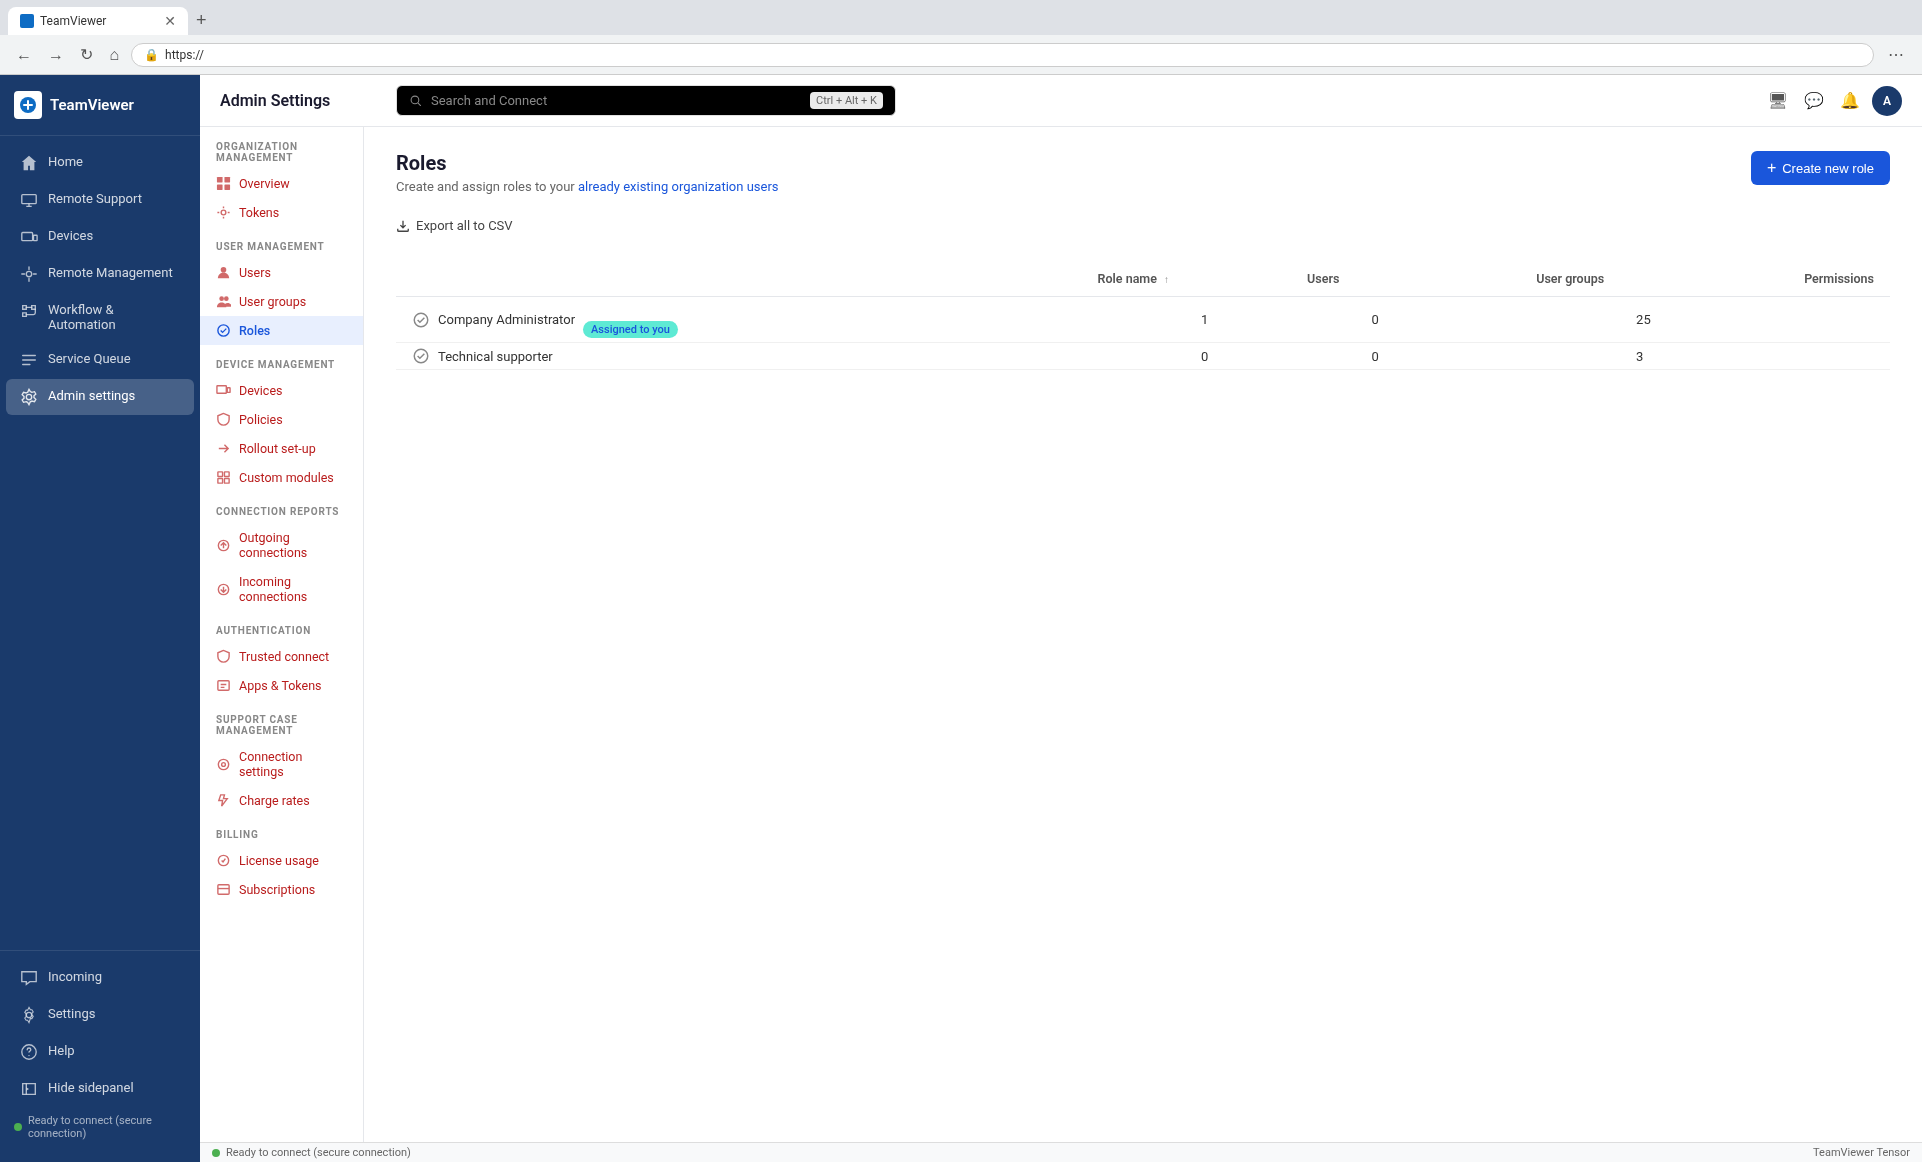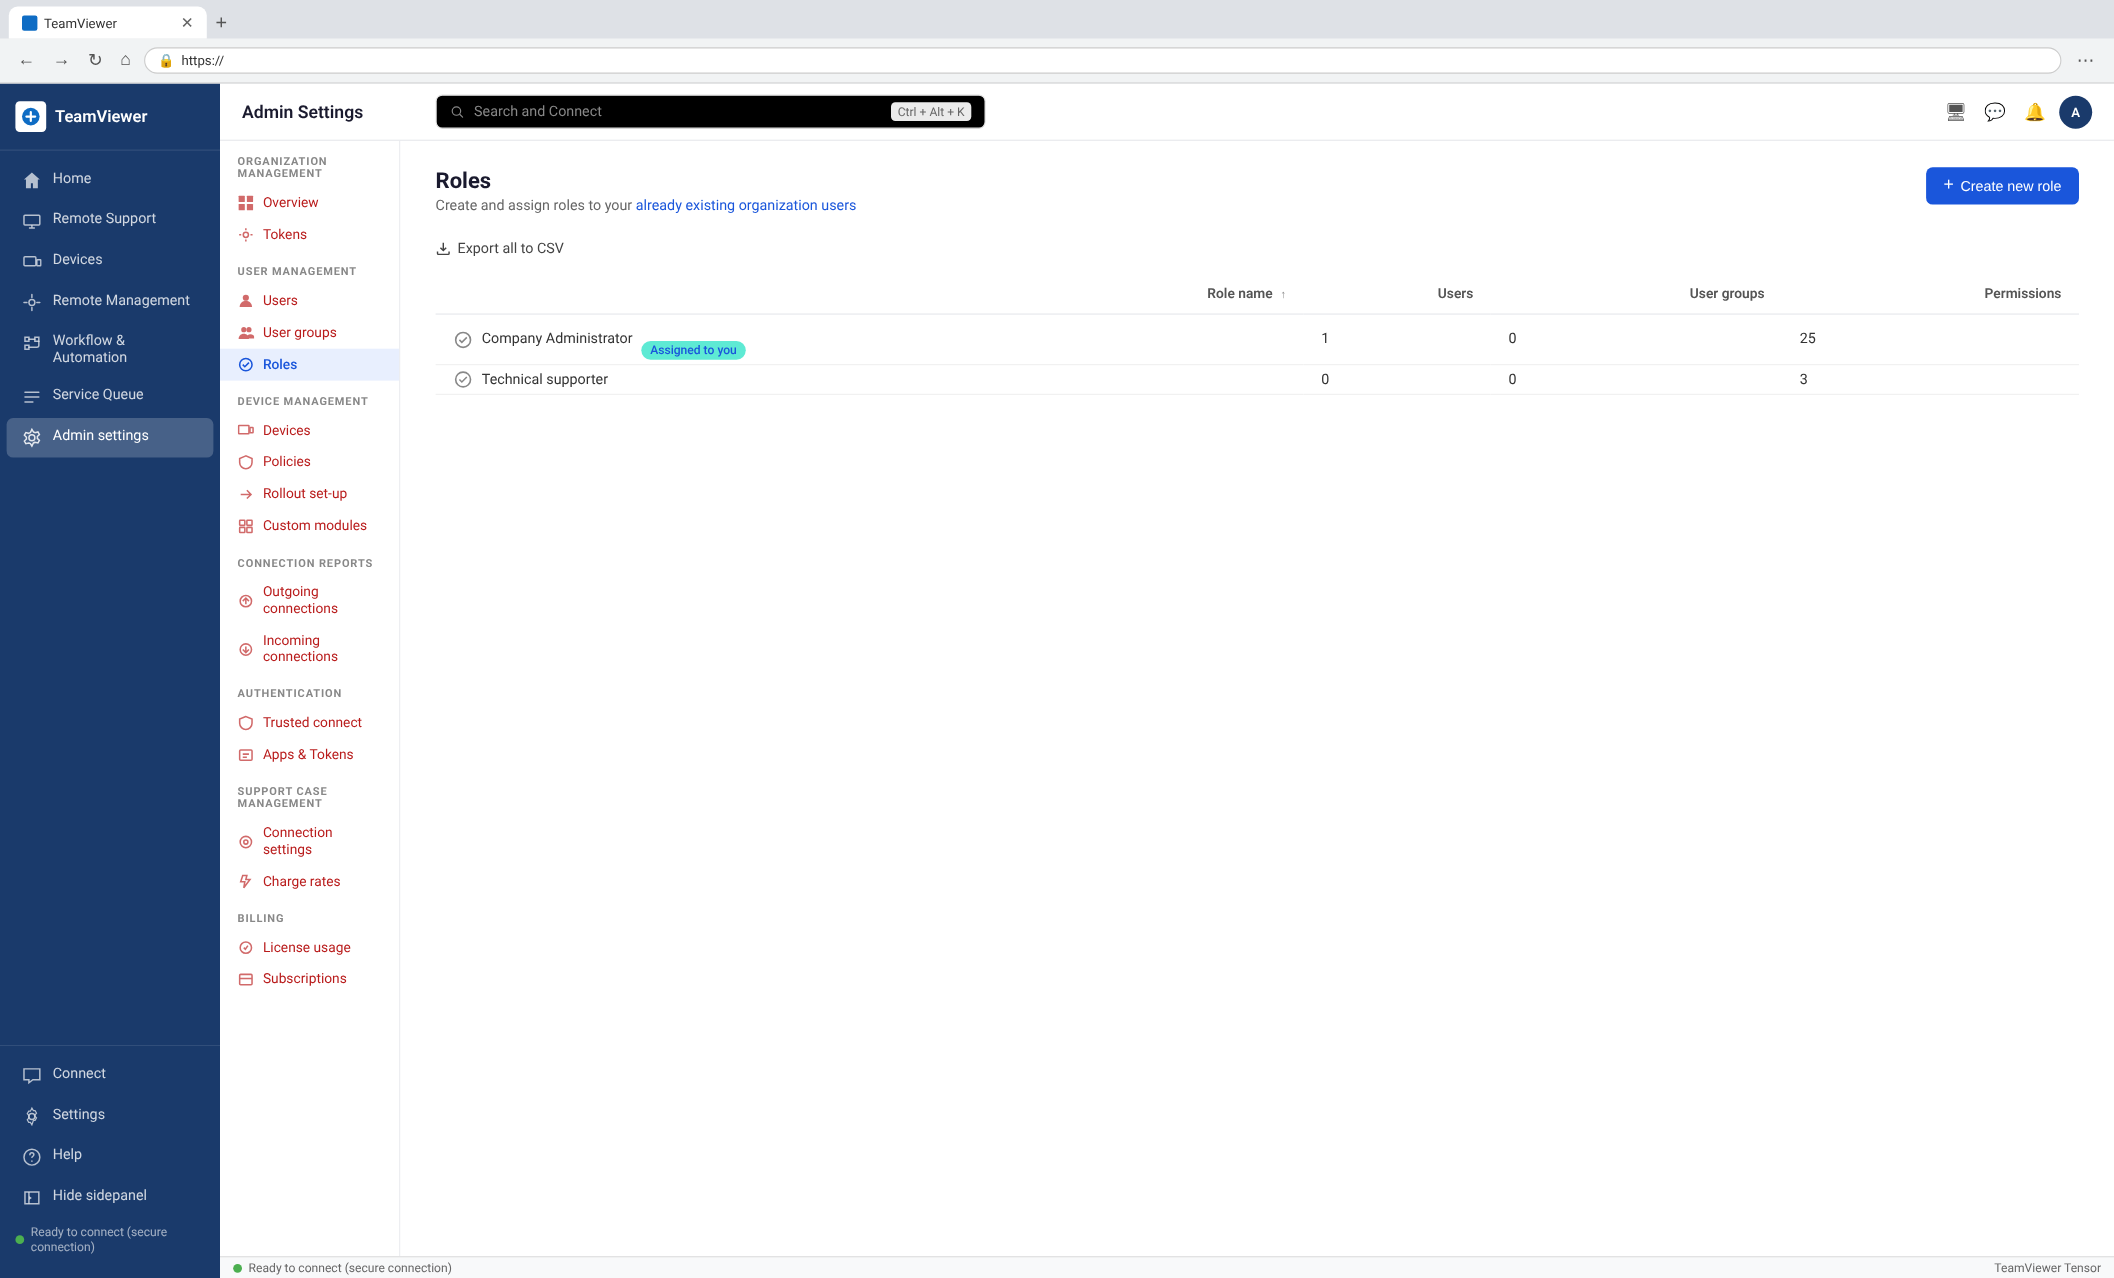--- a/index.html
+++ b/index.html
@@ -61,21 +61,21 @@
     .side-item.active .side-icon { opacity: 1; }
 
     
     .main-content { flex: 1; padding: 24px 32px; overflow-y: auto; background: #fff; }
     .roles-header { display: flex; align-items: flex-start; justify-content: space-between; margin-bottom: 20px; }
     .roles-title { font-size: 20px; font-weight: 700; color: #1a1a2e; }
     .roles-subtitle { font-size: 13px; color: #666; margin-top: 4px; }
     .roles-subtitle a { color: #1a56db; text-decoration: none; }
     .create-role-btn { display: flex; align-items: center; gap: 6px; background: #1a56db; color: #fff; border: none; border-radius: 6px; padding: 8px 16px; font-size: 13px; font-weight: 500; cursor: pointer; white-space: nowrap; }
 
-    .export-btn { display: flex; align-items: flex-start; gap: 6px; color: #444; cursor: pointer; font-size: 13px; margin-bottom: 12px; padding: 4px 0; }
+    .export-btn { display: flex; align-items: flex-end; gap: 6px; color: #444; cursor: pointer; font-size: 13px; margin-bottom: 24px; padding: 4px 0; }
 
     
     .roles-table { width: 100%; border-collapse: collapse; }
     .roles-table th { text-align: right; padding: 10px 16px; font-size: 12.5px; font-weight: 600; color: #555; border-bottom: 1px solid #e5e7eb; }
     .roles-table td { padding: 4px 16px; font-size: 13px; color: #333; border-bottom: 1px solid #f0f0f0; }
     .role-name-cell { display: flex; align-items: center; gap: 8px; }
     .role-icon { width: 18px; height: 18px; color: #888; flex-shrink: 0; }
     .assigned-badge { background: #5eead4; color: #1a56db; font-size: 11px; padding: 2px 8px; border-radius: 12px; font-weight: 500; margin-top: 20px; }
     .sort-icon { font-size: 10px; margin-left: 4px; color: #888; }
 
@@ -171,21 +171,21 @@
         </svg>
         <span>Admin settings</span>
       </div>
     </div>
 
     <div class="sidebar-bottom">
       <div class="nav-item">
         <svg class="nav-icon" viewBox="0 0 20 20" fill="currentColor">
           <path d="M2 3h16v11H11l-4 3v-3H2V3z" fill="none" stroke="currentColor" stroke-width="1.5"></path>
         </svg>
-        <span>Connect</span>
+        <span>Incoming</span>
       </div>
       <div class="nav-item">
         <svg class="nav-icon" viewBox="0 0 20 20" fill="currentColor">
           <circle cx="10" cy="10" r="3" fill="none" stroke="currentColor" stroke-width="1.5"></circle>
           <path d="M10 1.5l1.5 2.6h1.7l1.5 2.6-1.5 1.5v1.7l1.5 1.5-1.5 2.6H11.5L10 18.5l-1.5-2.6H6.8l-1.5-2.6 1.5-1.5V8.7L5.3 7.2l1.5-2.6H8.5L10 1.5z" fill="none" stroke="currentColor" stroke-width="1.2"></path>
         </svg>
         <span>Settings</span>
       </div>
       <div class="nav-item">
         <svg class="nav-icon" viewBox="0 0 20 20" fill="currentColor">

